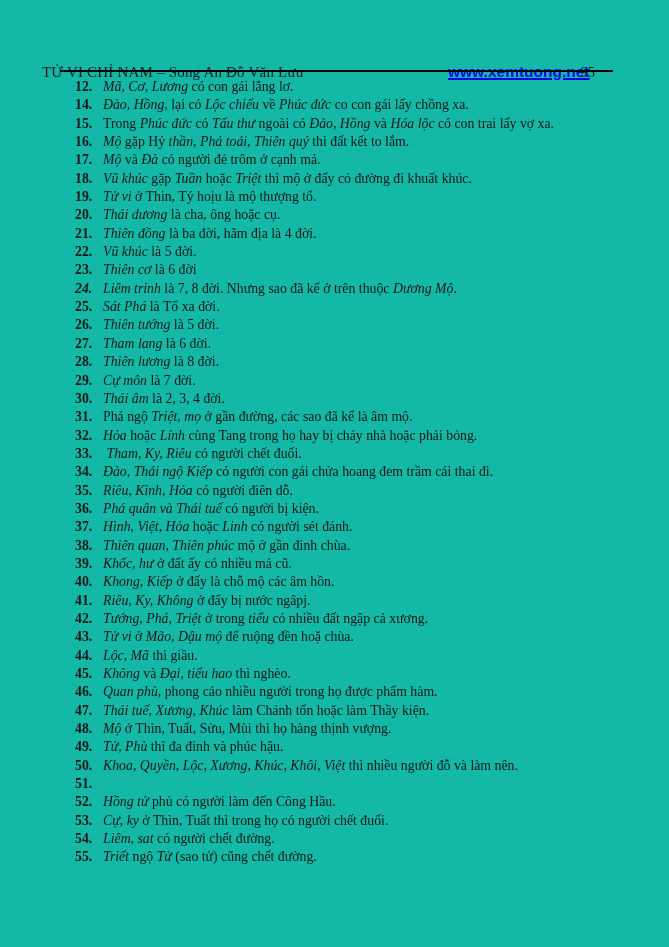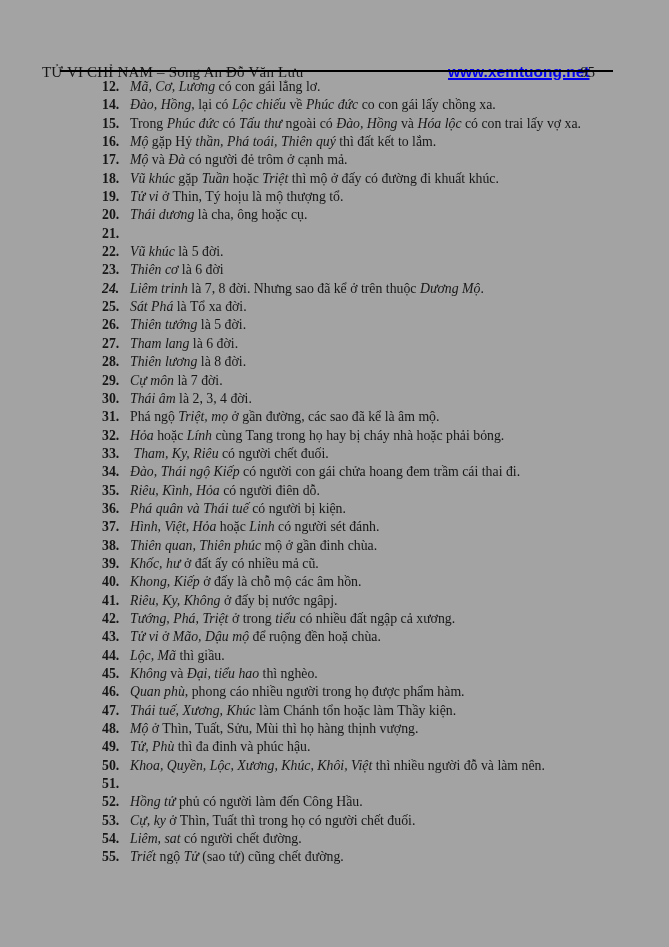--- a/index.html
+++ b/index.html
@@ -1,19 +1,19 @@
 <!DOCTYPE html>
 <html><head>
 <meta charset="utf-8">
 <style>
   html,body{margin:0;padding:0;background:#e8e8e8;}
   .page{
     position:relative;
     width:669px;height:947px;
-    background:#a3a3a3;
+    background:#14b8a6;
     font-family:"Liberation Serif","DejaVu Serif",serif;
     color:#161616;
     overflow:hidden;
     margin:0 auto;
   }
   .header{
     position:absolute;
     left:42px;right:74px;top:42px;
     display:flex;
     justify-content:space-between;
@@ -49,21 +49,20 @@
     left:75px;top:78px;
     font-size:13.8px;
     line-height:18.35px;
   }
   .row{display:flex;}
   .num{
     flex:none;
     width:28px;
     font-weight:bold;
     white-space:pre;
-    margin-left:27px;
   }
   .num.it{font-style:italic;}
   .txt{white-space:pre;}
   .txt i{font-style:italic;}
 </style>
 </head>
 <body>
 
 <div class="page">
   <div class="header">
@@ -102,20 +101,21 @@
       <div class="row">
         <span class="num">19.</span>
         <span class="txt"><i>Tử vi</i><span> ở Thin, Tý hoịu là mộ thượng tổ.</span></span>
       </div>
       <div class="row">
         <span class="num">20.</span>
         <span class="txt"><i>Thái dương</i><span> là cha, ông hoặc cụ.</span></span>
       </div>
       <div class="row">
         <span class="num">21.</span>
+        <span class="txt"><i>Thiên đồng</i><span> là ba đời, hãm địa là 4 đời.</span></span>
       </div>
       <div class="row">
         <span class="num">22.</span>
         <span class="txt"><i>Vũ khúc</i><span> là 5 đời.</span></span>
       </div>
       <div class="row">
         <span class="num">23.</span>
         <span class="txt"><i>Thiên cơ</i><span> là 6 đời</span></span>
       </div>
       <div class="row">

